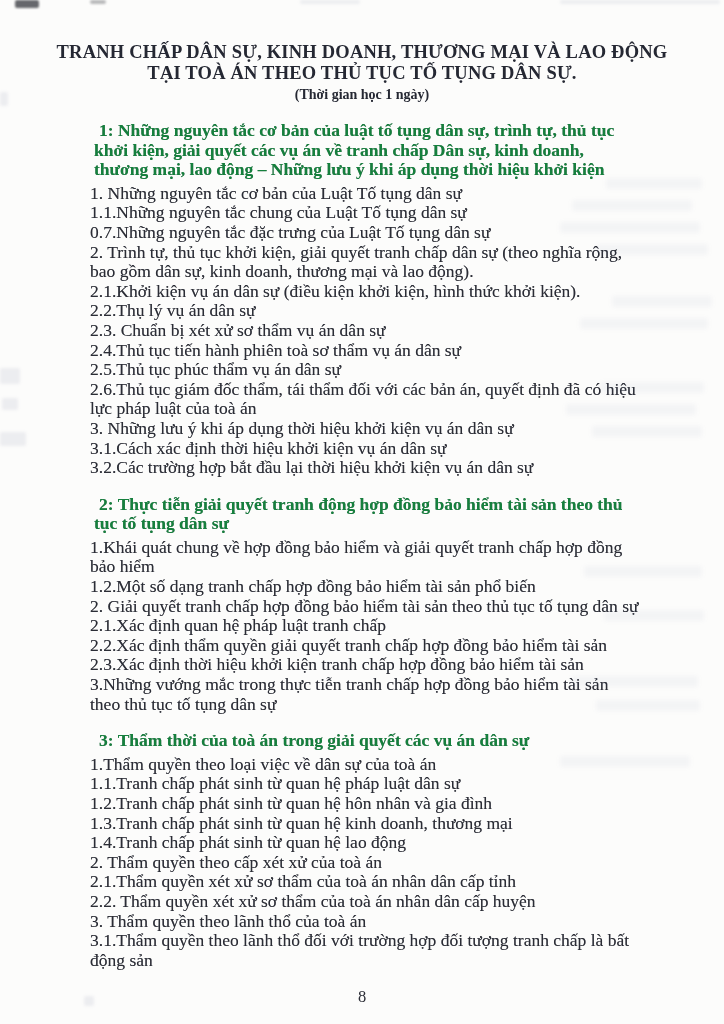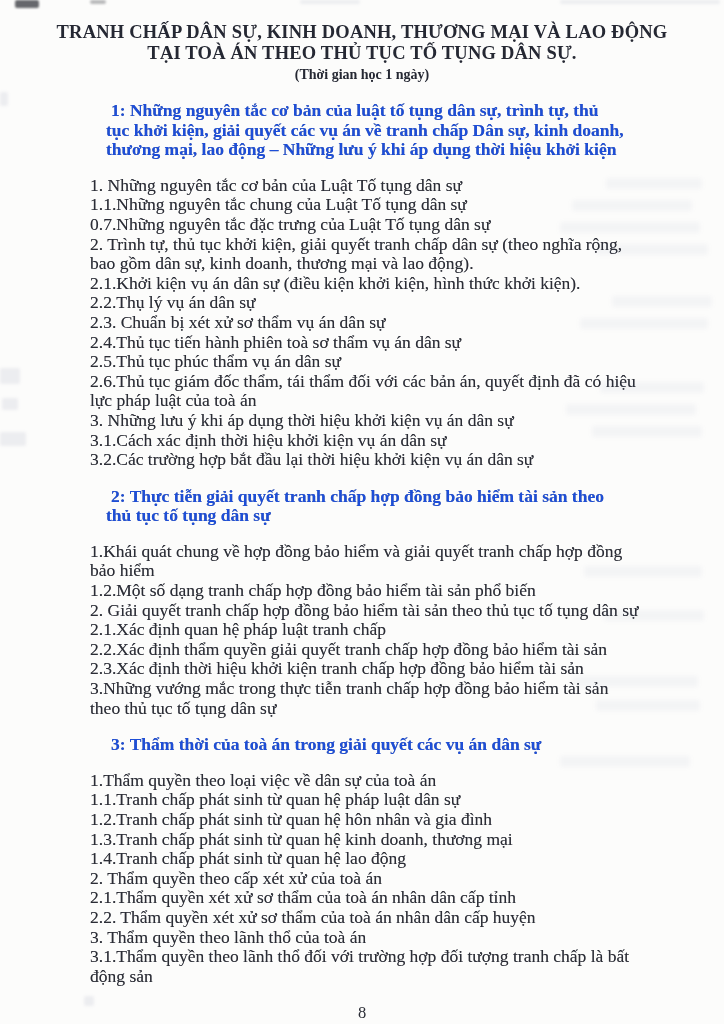--- a/index.html
+++ b/index.html
@@ -12,32 +12,32 @@
     font-family: "Liberation Serif", serif;
     color: #2b2d36;
     box-sizing: border-box;
   }
   
   .artifact { position: absolute; pointer-events: none; }
   .smudge-dark { background: rgba(52,54,60,0.75); filter: blur(1px); border-radius: 2px; }
   .smudge-faint { background: rgba(100,112,148,0.10); filter: blur(1.5px); border-radius: 2px; }
   .ghost { position: absolute; background: rgba(96,110,148,0.055); filter: blur(2px); border-radius: 3px; pointer-events: none; }
   
-  .doc-title { text-align: center; padding-top: 22px; margin-bottom: 16px; color: #252833; }
+  .doc-title { text-align: center; padding-top: 42px; margin-bottom: 16px; color: #252833; }
   .t1 { font-weight: bold; font-size: 18.5px; line-height: 20.5px; letter-spacing: 0.2px; }
   .t2 { font-weight: bold; font-size: 14px; line-height: 20px; margin-top: 2px; }
   
   .content { padding: 0 84px 0 90px; }
   .content section { margin: 0 0 17px 0; }
   .sec-h {
-    margin: 16px;
+    margin: 4px;
     font-size: 17.5px;
     line-height: 19.6px;
     font-weight: bold;
-    color: #1d4ed8;
+    color: #15803d;
     text-indent: 5px;
   }
   .line {
     margin: 0;
     font-size: 17.5px;
     line-height: 19.6px;
     text-shadow: 0 0 0.4px rgba(43,45,54,0.45);
   }
   .sec-h { text-shadow: 0 0 0.4px rgba(35,37,46,0.5); }
   .pagenum { text-align: center; font-size: 16.5px; line-height: 19px; margin-top: 3px; color: #2b2d36; }
@@ -91,21 +91,21 @@
       <p class="line">2.3. Chuẩn bị xét xử sơ thẩm vụ án dân sự</p>
       <p class="line">2.4.Thủ tục tiến hành phiên toà sơ thẩm vụ án dân sự</p>
       <p class="line">2.5.Thủ tục phúc thẩm vụ án dân sự</p>
       <p class="line">2.6.Thủ tục giám đốc thẩm, tái thẩm đối với các bản án, quyết định đã có hiệu lực pháp luật của toà án</p>
       <p class="line">3. Những lưu ý khi áp dụng thời hiệu khởi kiện vụ án dân sự</p>
       <p class="line">3.1.Cách xác định thời hiệu khởi kiện vụ án dân sự</p>
       <p class="line">3.2.Các trường hợp bắt đầu lại thời hiệu khởi kiện vụ án dân sự</p>
     </section>
 
     <section>
-      <h2 class="sec-h">2: Thực tiễn giải quyết tranh chấp hợp đồng bảo hiểm tài sản theo thủ tục tố tụng dân sự</h2>
+      <h2 class="sec-h">2: Thực tiễn giải quyết tranh động hợp đồng bảo hiểm tài sản theo thủ tục tố tụng dân sự</h2>
       <p class="line">1.Khái quát chung về hợp đồng bảo hiểm và giải quyết tranh chấp hợp đồng bảo hiểm</p>
       <p class="line">1.2.Một số dạng tranh chấp hợp đồng bảo hiểm tài sản phổ biến</p>
       <p class="line">2. Giải quyết tranh chấp hợp đồng bảo hiểm tài sản theo thủ tục tố tụng dân sự</p>
       <p class="line">2.1.Xác định quan hệ pháp luật tranh chấp</p>
       <p class="line">2.2.Xác định thẩm quyền giải quyết tranh chấp hợp đồng bảo hiểm tài sản</p>
       <p class="line">2.3.Xác định thời hiệu khởi kiện tranh chấp hợp đồng bảo hiểm tài sản</p>
       <p class="line">3.Những vướng mắc trong thực tiễn tranh chấp hợp đồng bảo hiểm tài sản theo thủ tục tố tụng dân sự</p>
     </section>
 
     <section>

